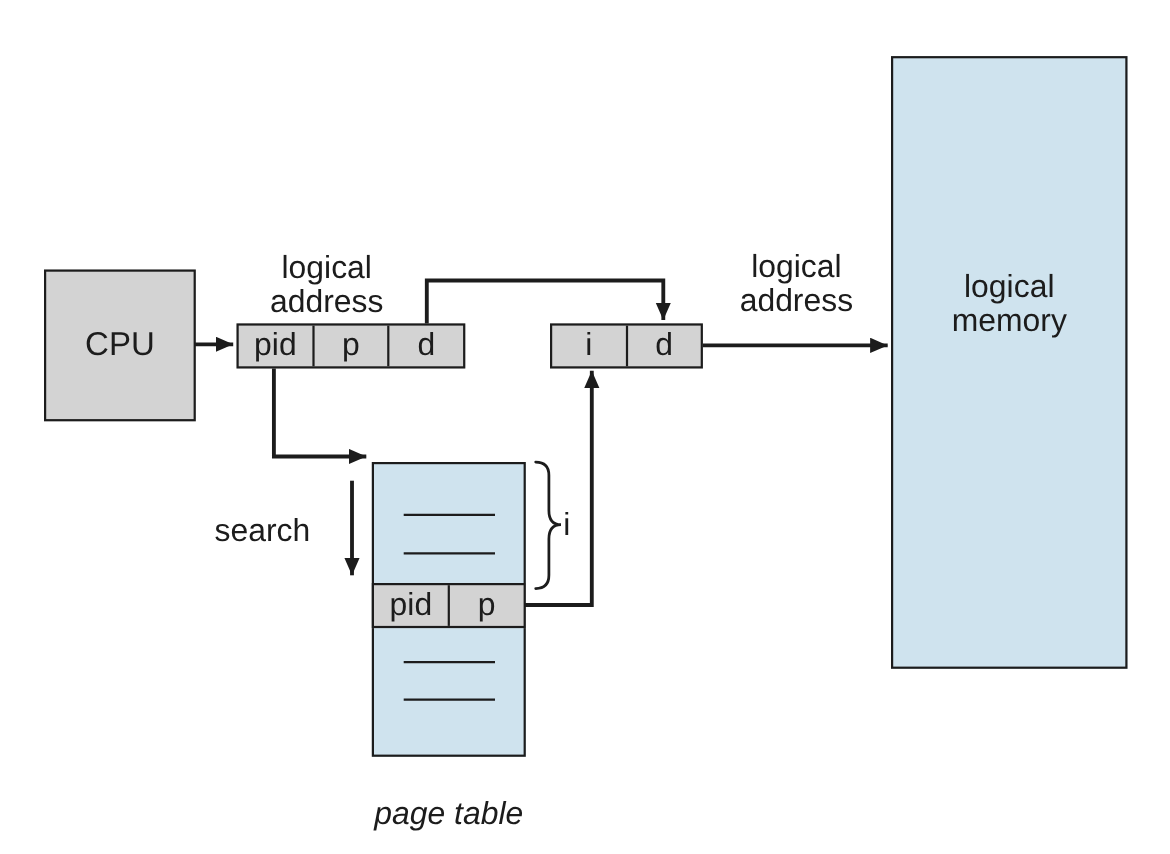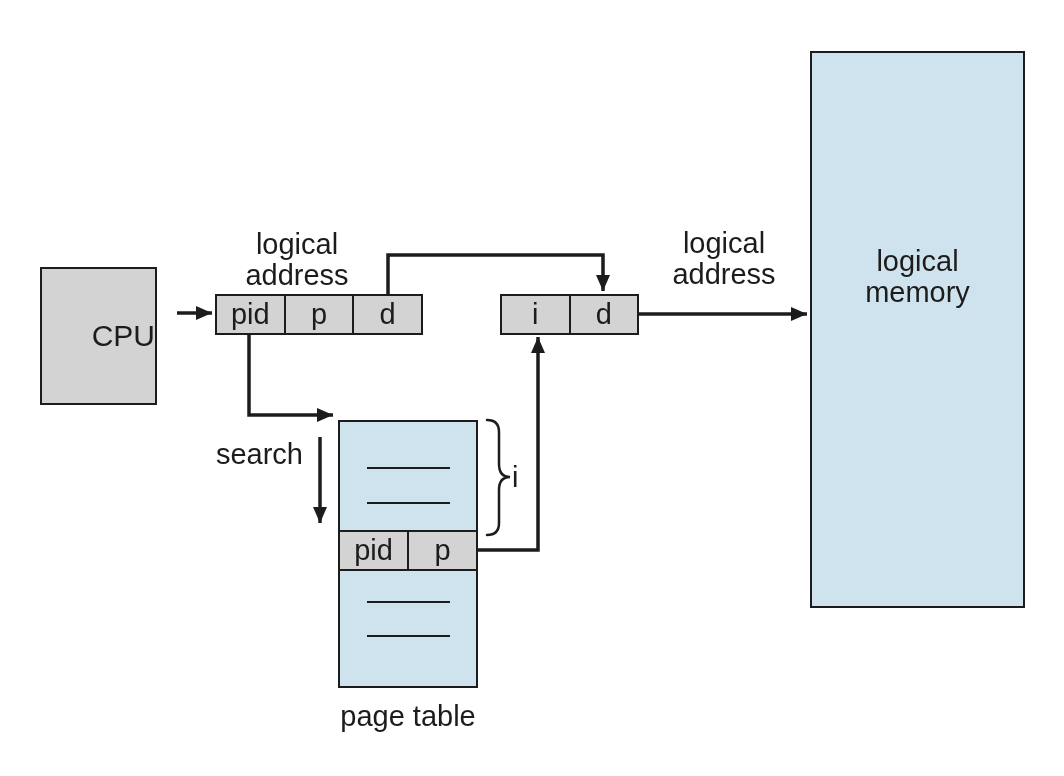--- a/index.html
+++ b/index.html
@@ -18,24 +18,23 @@
     color: var(--line);
     overflow: hidden;
   }
   .box {
     position: absolute;
     border: 2px solid var(--line);
   }
   .gray { background: var(--box-gray); }
   .blue { background: var(--box-blue); }
   .cpu-box {
-    left: 40px; top: 245px; width: 117px; height: 138px;
-    display: flex; align-items: center; justify-content: flex-end;
+    left: 40px; top: 245px; width: 138px; height: 138px;
+    display: flex; align-items: center; justify-content: center;
     font-size: 30px;
-    margin-top: 22px;
   }
   .addr-box {
     display: flex;
     height: 41px;
   }
   .logical-addr { left: 215px; top: 294px; width: 208px; }
   .phys-addr   { left: 500px; top: 294px; width: 139px; }
   .cell {
     flex: 1;
     display: flex; align-items: center; justify-content: center;
@@ -60,25 +59,24 @@
     line-height: 31px;
   }
   .page-table-box { left: 338px; top: 420px; width: 140px; height: 268px; }
   .pt-row {
     position: absolute;
     left: 338px; top: 530px; width: 140px; height: 41px;
     display: flex;
     border: 2px solid var(--line);
     background: var(--box-gray);
   }
-  .cap-pagetable { left: 327px; top: 701px; width: 162px; }
+  .cap-pagetable { left: 327px; top: 725px; width: 162px; font-style: italic; }
   .search-label {
     position: absolute;
-    left: 195px; top: 438px; width: 108px;
-    text-align: right;
+    left: 195px; top: 467px; width: 108px;
     font-size: 29px;
   }
   .i-label {
     position: absolute;
     left: 512px; top: 461px;
     font-size: 29px;
   }
   svg.connectors {
     position: absolute;
     left: 0; top: 0;

